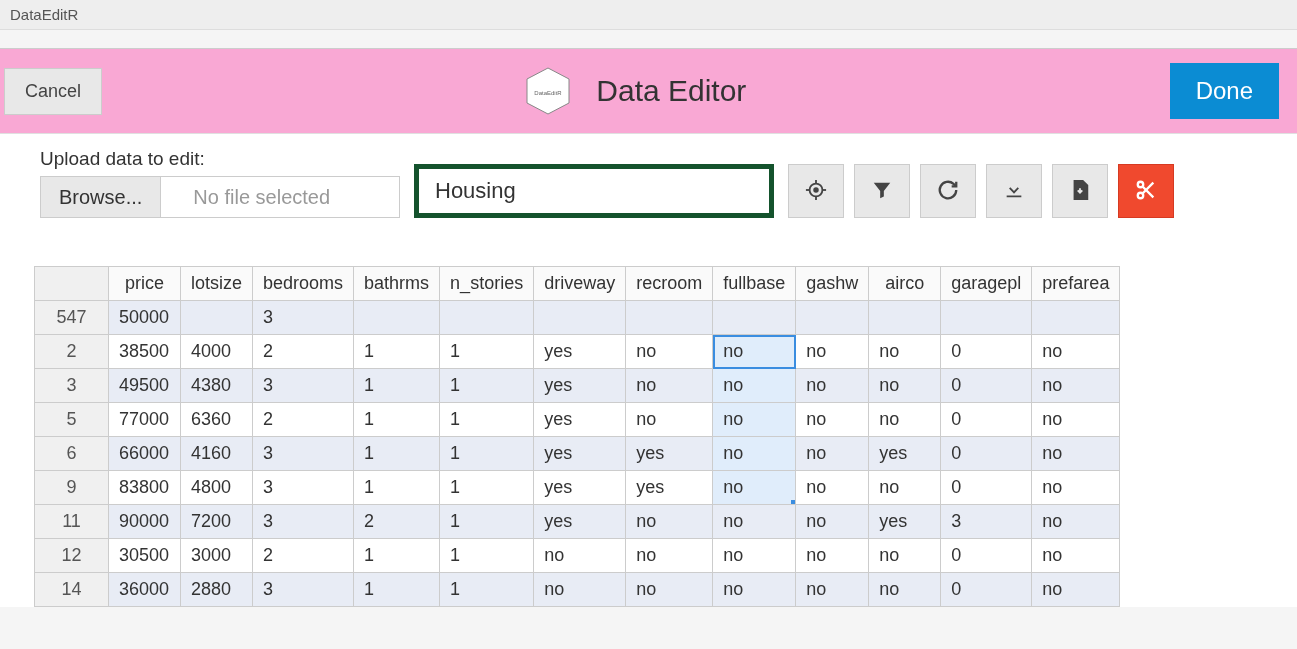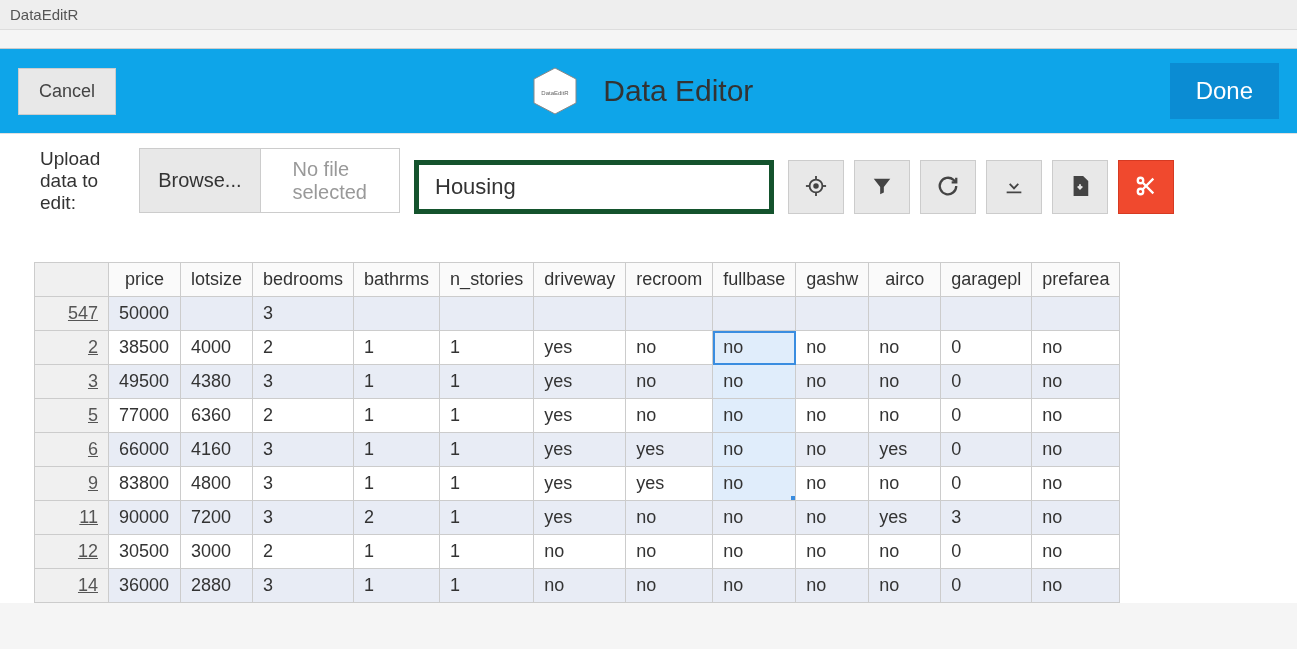--- a/index.html
+++ b/index.html
@@ -19,22 +19,22 @@
     color: #555;
   }
   .app-shell {
     background: #fff;
     margin: 18px 0 0 0;
     border-top: 1px solid #ccc;
   }
   .header-row {
     display: flex;
     align-items: center;
-    padding: 14px 18px 14px 18px;
-    background: #0ea5e9;
+    padding: 14px 18px 14px 4px;
+    background: #f9a8d4;
     border-bottom: 1px solid #e0e0e0;
   }
   .cancel-btn {
     background: #e8e8e8;
     border: 1px solid #ccc;
     padding: 12px 20px;
     font-size: 18px;
     color: #444;
     cursor: pointer;
   }
@@ -67,28 +67,28 @@
     font-size: 24px;
     cursor: pointer;
   }
   .controls-row {
     display: flex;
     gap: 14px;
     padding: 14px 40px 8px 40px;
     align-items: flex-end;
     background: #fff;
   }
-  .control-group { display: flex; flex-direction: row; gap: 6px; }
+  .control-group { display: flex; flex-direction: column; gap: 6px; }
   .control-label { font-size: 19px; color: #333; }
   .upload-group { width: 360px; }
   .data-group { width: 360px; }
   .file-picker {
     display: flex;
     border: 1px solid #ccc;
-    height: 65px;
+    height: 42px;
   }
   .browse-btn {
     background: #e8e8e8;
     border: none;
     border-right: 1px solid #ccc;
     padding: 0 18px;
     font-size: 20px;
     color: #333;
     cursor: pointer;
   }
@@ -148,24 +148,23 @@
     overflow: hidden;
     white-space: nowrap;
   }
   thead tr { background: #fff; }
   th { font-weight: 400; text-align: center; background: #fafafa; }
   th:first-child { background: #f0f0f0; }
   tbody tr:nth-child(odd) td { background: #e8ecf5; }
   tbody tr:nth-child(even) td { background: #fff; }
   tbody tr td:first-child {
     background: #f0f0f0 !important;
-    text-align: right;
+    text-align: center;
     color: #555;
     font-weight: 400;
-    text-decoration: underline;
   }
   .col-row { width: 74px; }
   .col-price { width: 72px; }
   .col-lotsize { width: 72px; }
   .col-bedrooms { width: 96px; }
   .col-bathrms { width: 82px; }
   .col-nstories { width: 86px; }
   .col-driveway { width: 86px; }
   .col-recroom { width: 82px; }
   .col-fullbase { width: 80px; }

